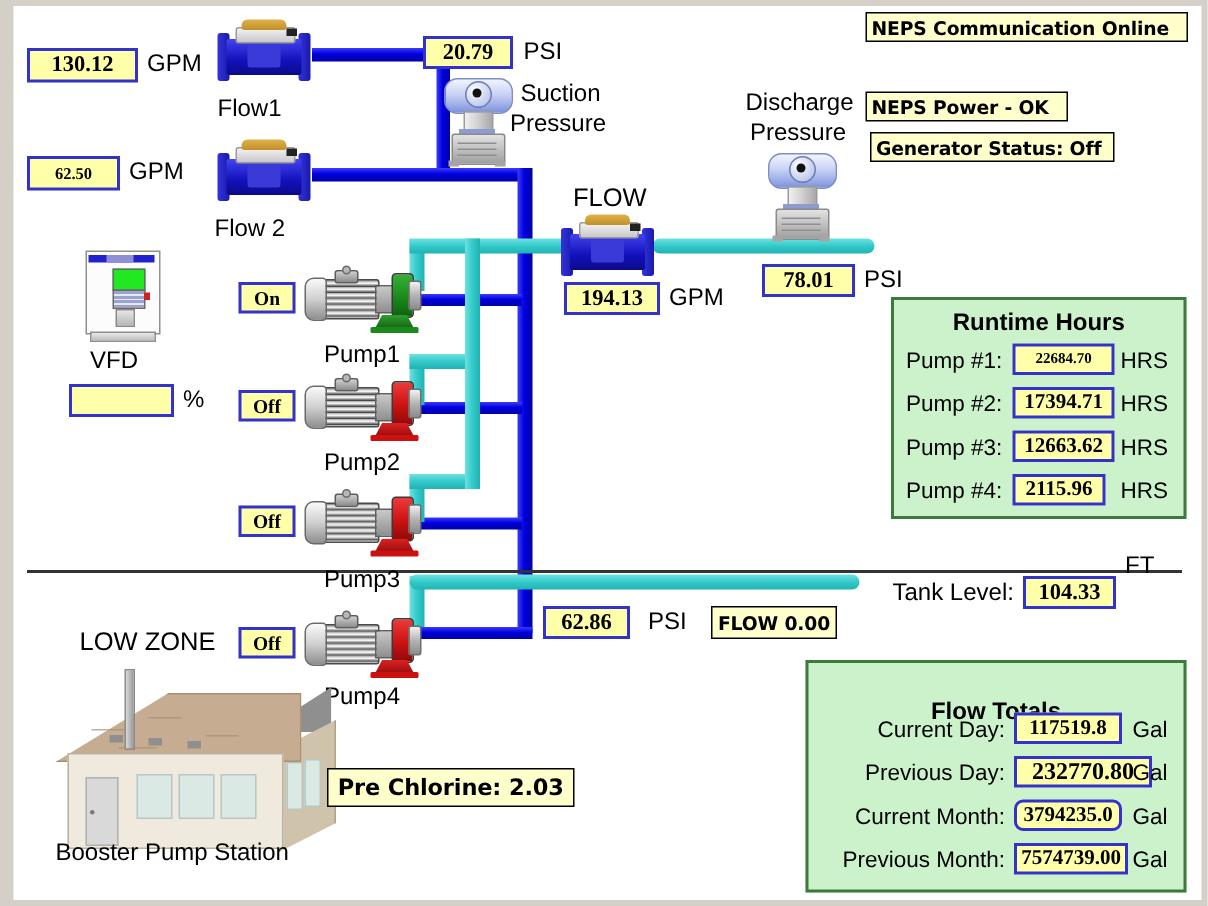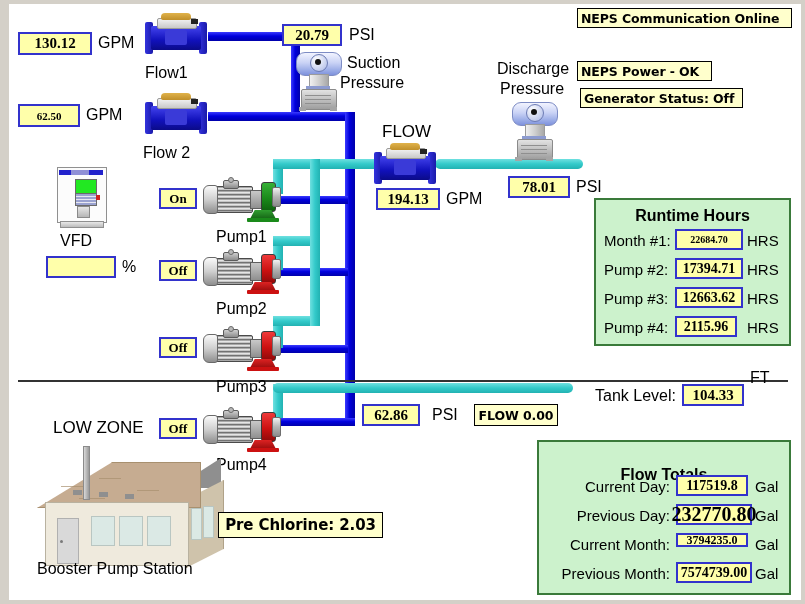--- a/index.html
+++ b/index.html
@@ -379,21 +379,21 @@
   <div class="lbl" style="left:37px;top:560px;">Booster Pump Station</div>
 
   <div class="alarmbox" style="left:218px;top:512px;width:165px;height:26px;justify-content:center;font-size:15px;">Pre Chlorine: 2.03</div>
 
   <div class="alarmbox" style="left:577px;top:8px;width:215px;height:20px;">NEPS Communication Online</div>
   <div class="alarmbox" style="left:577px;top:61px;width:135px;height:20px;">NEPS Power - OK</div>
   <div class="alarmbox" style="left:580px;top:88px;width:163px;height:20px;">Generator Status: Off</div>
 
   <div class="panel" style="left:594px;top:198px;width:197px;height:148px;">
     <div class="panel-title" style="top:7px;">Runtime Hours</div>
-    <div class="prow-label" style="left:8px;top:32px;">Month #1:</div>
+    <div class="prow-label" style="left:8px;top:32px;">Pump #1:</div>
     <div class="vbox" style="left:79px;top:29px;width:68px;height:21px;font-size:10px;">22684.70</div>
     <div class="prow-unit" style="left:151px;top:32px;">HRS</div>
 
     <div class="prow-label" style="left:8px;top:61px;">Pump #2:</div>
     <div class="vbox" style="left:79px;top:58px;width:68px;height:21px;font-size:14px;">17394.71</div>
     <div class="prow-unit" style="left:151px;top:61px;">HRS</div>
 
     <div class="prow-label" style="left:8px;top:90px;">Pump #3:</div>
     <div class="vbox" style="left:79px;top:87px;width:68px;height:21px;font-size:14px;">12663.62</div>
     <div class="prow-unit" style="left:151px;top:90px;">HRS</div>
@@ -403,25 +403,25 @@
     <div class="prow-unit" style="left:151px;top:119px;">HRS</div>
   </div>
 
   <div class="panel" style="left:537px;top:440px;width:254px;height:155px;">
     <div class="panel-title" style="top:24px;">Flow Totals</div>
     <div class="prow-label" style="left:0px;top:36px;width:131px;">Current Day:</div>
     <div class="vbox" style="left:137px;top:33px;width:72px;height:21px;font-size:14px;">117519.8</div>
     <div class="prow-unit" style="left:216px;top:36px;">Gal</div>
 
     <div class="prow-label" style="left:0px;top:65px;width:131px;">Previous Day:</div>
-    <div class="vbox" style="left:137px;top:62px;width:76px;height:21px;font-size:20px;">232770.80</div>
+    <div class="vbox" style="left:137px;top:62px;width:92px;height:21px;font-size:16px;">232770.80</div>
     <div class="prow-unit" style="left:216px;top:65px;">Gal</div>
 
     <div class="prow-label" style="left:0px;top:94px;width:131px;">Current Month:</div>
-    <div class="vbox" style="left:137px;top:91px;width:72px;height:14px;font-size:12px;">3794235.0</div>
+    <div class="vbox" style="left:137px;top:91px;width:72px;height:21px;font-size:14px;border-radius:6px;">3794235.0</div>
     <div class="prow-unit" style="left:216px;top:94px;">Gal</div>
 
     <div class="prow-label" style="left:0px;top:123px;width:131px;">Previous Month:</div>
     <div class="vbox" style="left:137px;top:120px;width:76px;height:21px;font-size:14px;overflow:visible;">7574739.00</div>
     <div class="prow-unit" style="left:216px;top:123px;">Gal</div>
   </div>
 
  </div>
 </div>
 

